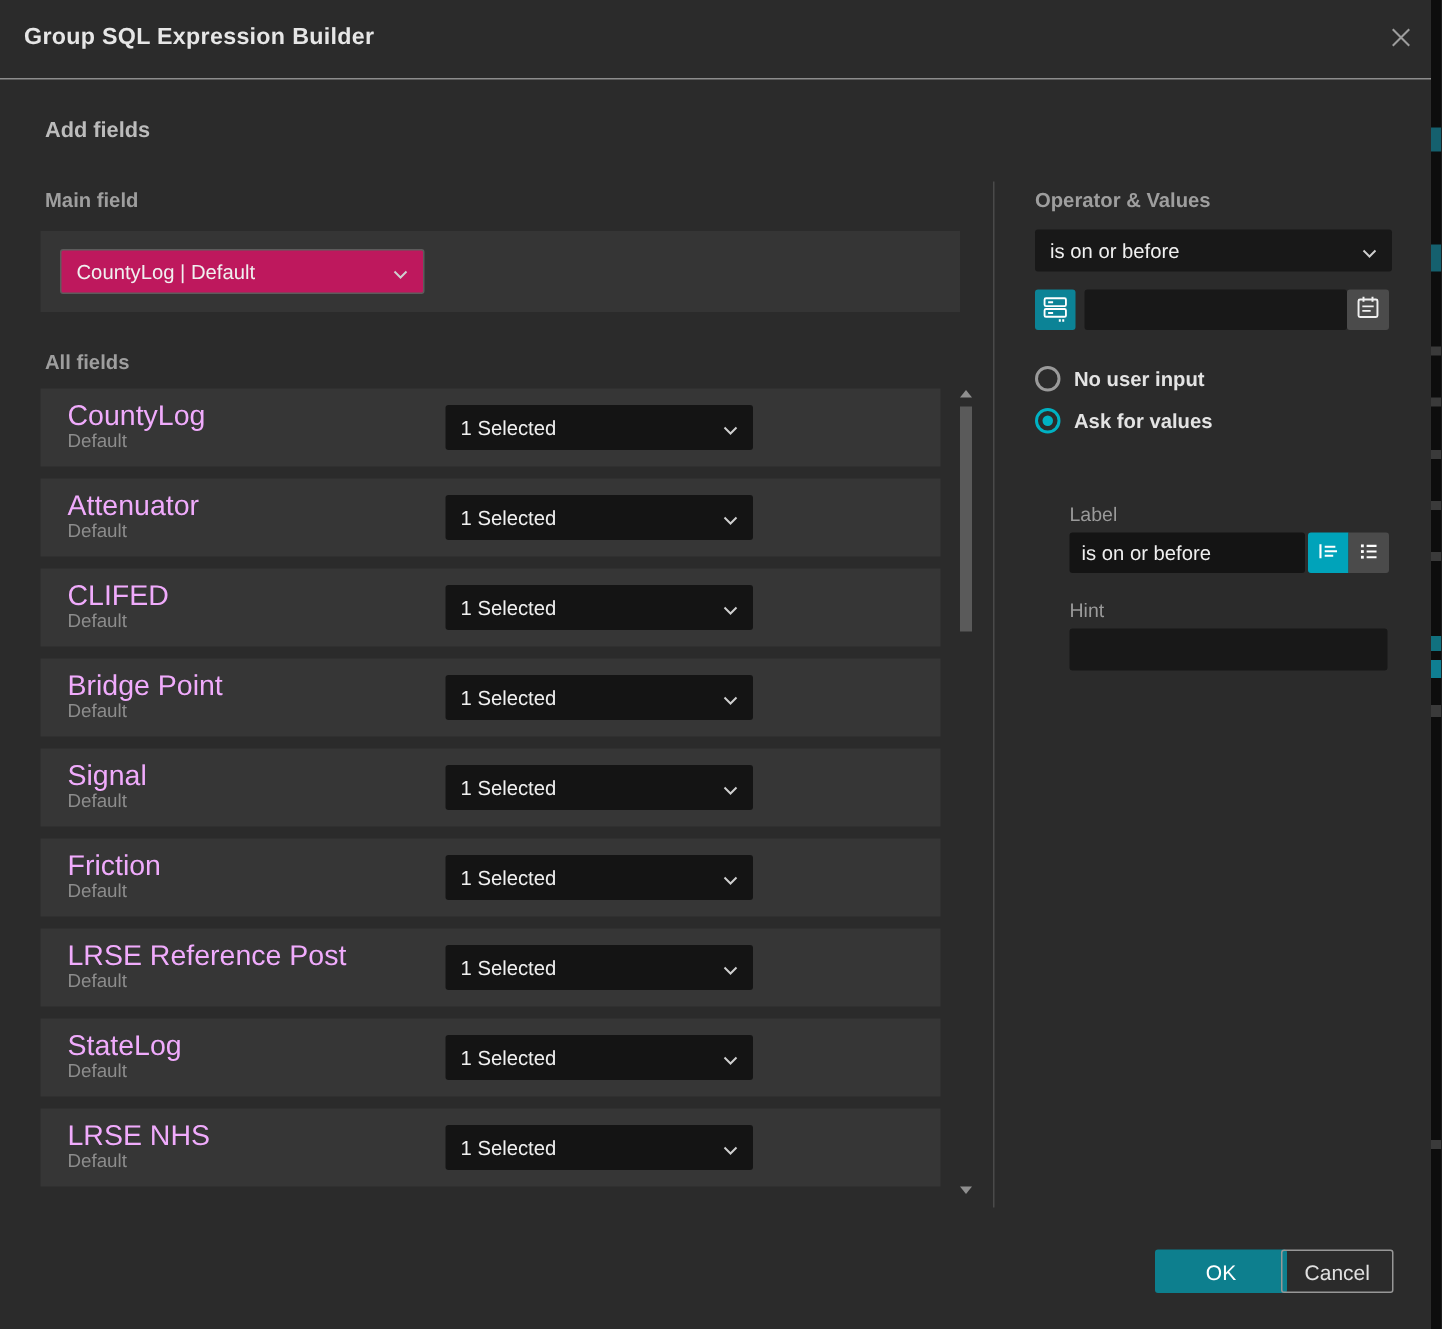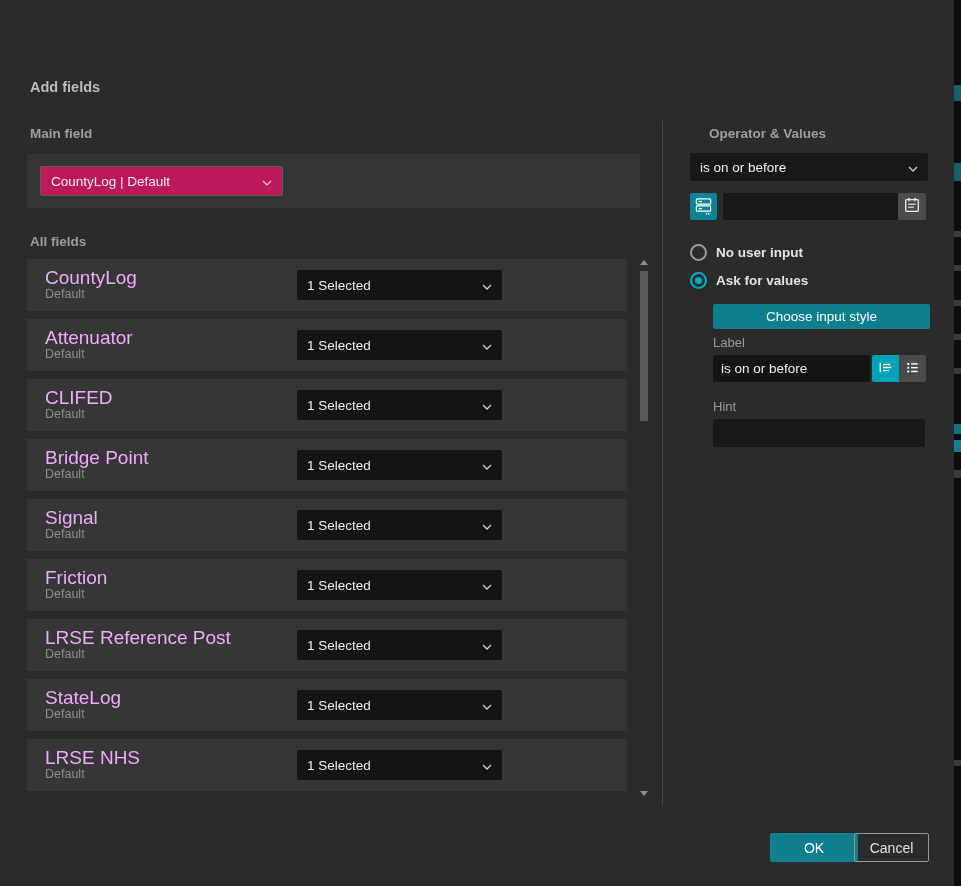--- a/index.html
+++ b/index.html
@@ -10,21 +10,21 @@
   }
   
   .titlebar{position:absolute;top:0;left:0;right:7px;height:52px;border-bottom:1px solid #8d8d8d;}
   .title{position:absolute;left:16px;top:16px;font-size:15.5px;font-weight:700;color:#e6e6e6;letter-spacing:.2px;}
   .close-btn{position:absolute;right:9px;top:15px;width:22px;height:22px;display:flex;align-items:center;justify-content:center;cursor:pointer;background:none;border:none;padding:0;}
   
   .h-add{position:absolute;left:30px;top:79px;font-size:14.5px;font-weight:700;color:#bcbcbc;}
   .h-sub{position:absolute;font-size:13.5px;font-weight:700;color:#9e9e9e;}
   .h-main{left:30px;top:126px;}
   .h-all{left:30px;top:234px;}
-  .h-op{left:690px;top:126px;margin-left:19px;}
+  .h-op{left:690px;top:126px;}
   
   .select{
     box-sizing:border-box;display:flex;align-items:center;gap:8px;
     background:#be185d;border-radius:2px;color:#f0f0f0;font-size:13.5px;
     padding:0 10px;cursor:pointer;
   }
   .select .sel-text{flex:1;white-space:nowrap;overflow:hidden;}
   .tinput{
     box-sizing:border-box;background:#181818;border:none;border-radius:2px;
     color:#efefef;font-size:13.5px;padding:0 8px;outline:none;
@@ -85,20 +85,30 @@
   .seg-t3{top:424px;height:10px;background:#11717f;}
   .seg-t4{top:440px;height:12px;background:#0f7f93;}
   .seg-g6{top:470px;height:8px;background:#3a3a3a;}
   .seg-g7{top:760px;height:6px;background:#3a3a3a;}
 </style>
 </head>
 <body>
 
 <div class="dialog">
 
+  <div class="titlebar">
+    <span class="title">Group SQL Expression Builder</span>
+    <button class="close-btn">
+      <span>
+        <svg width="20" height="20" viewBox="0 0 20 20">
+            <path d="M4.5 4.5 L15.5 15.5 M15.5 4.5 L4.5 15.5" stroke="#9d9d9d" stroke-width="1.4" fill="none"></path>
+          </svg>
+      </span>
+    </button>
+  </div>
 
   <div class="h-add">Add fields</div>
   <div class="h-sub h-main">Main field</div>
 
   <div class="main-box">
     <div class="select sel-layer">
       <span class="sel-text">CountyLog | Default</span>
       <span>
         <svg width="10" height="6" viewBox="0 0 10 6">
             <path d="M1 1l4 4 4-4" fill="none" stroke="#cfcfcf" stroke-width="1.3"></path>
@@ -273,21 +283,20 @@
 
   <div class="radio radio-no">
     <span class="rb"></span>
     <span class="rlabel">No user input</span>
   </div>
   <div class="radio radio-ask selected">
     <span class="rb"></span>
     <span class="rlabel">Ask for values</span>
   </div>
 
-  <button class="choose-btn">Choose input style</button>
 
   <div class="cap cap-label">Label</div>
   <input class="tinput label-input" value="is on or before" style="">
   <button class="mini-btn btn-align">
     <span>
       <svg width="17" height="17" viewBox="0 0 18 18">
         <line x1="3.5" y1="4" x2="3.5" y2="14" stroke="#fff" stroke-width="1.5"></line>
         <line x1="6.5" y1="5.8" x2="14" y2="5.8" stroke="#fff" stroke-width="1.5"></line>
         <line x1="6.5" y1="9" x2="15.2" y2="9" stroke="#fff" stroke-width="1.5"></line>
         <line x1="6.5" y1="12.2" x2="12.5" y2="12.2" stroke="#fff" stroke-width="1.5"></line>

